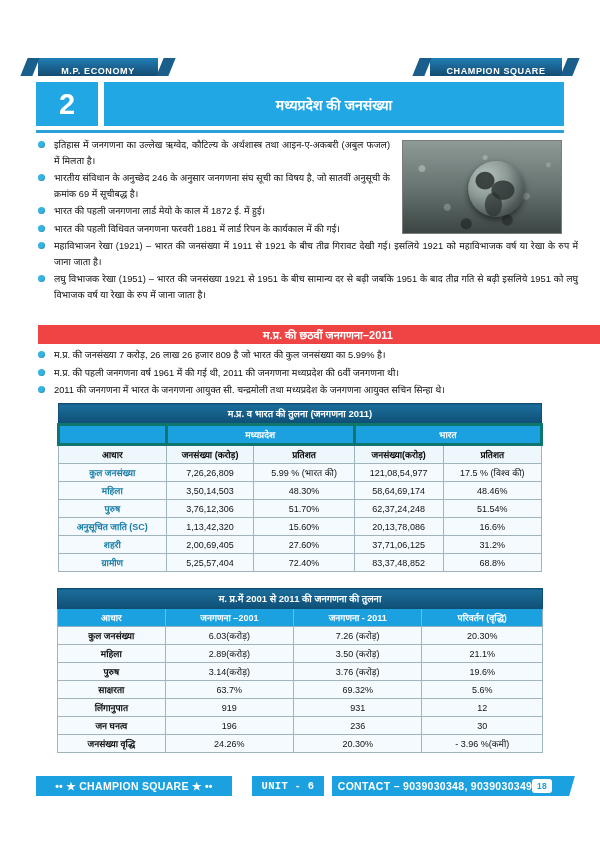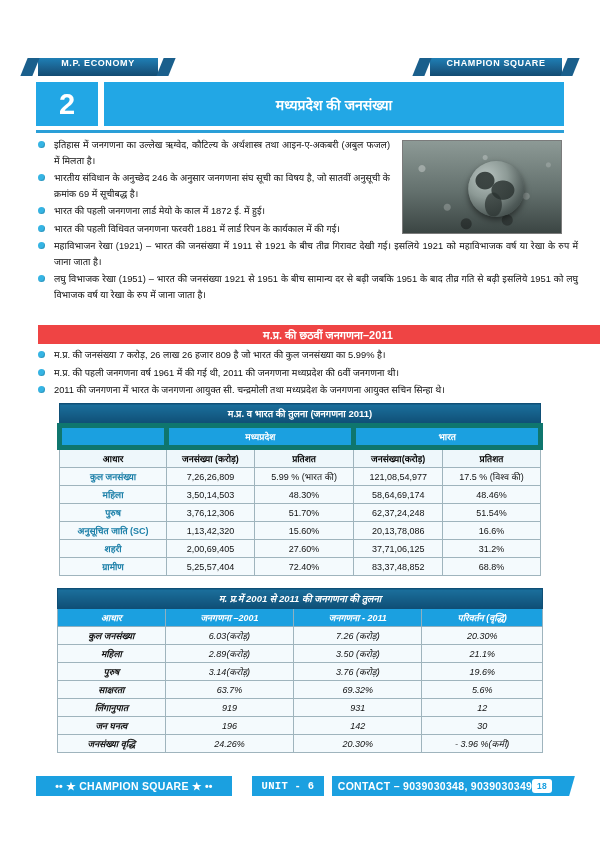--- a/index.html
+++ b/index.html
@@ -18,21 +18,21 @@
 
   
   .tabrow{
     position:absolute;left:0;top:58px;width:600px;height:20px;
   }
   .tab{
     position:absolute;top:0;height:18px;
     background:linear-gradient(180deg,#1f7fb5 0%, #1a5f8c 60%, #134c72 100%);
     color:#ffffff;
     font-size:9px;font-weight:bold;letter-spacing:.6px;
-    display:flex;align-items:flex-start;justify-content:center;
+    display:flex;align-items:flex-end;justify-content:center;
     transform:skewX(0deg);
   }
   .tab .slash{
     position:absolute;top:0;height:18px;width:12px;
     background:#1a5f8c;
   }
   .tab-left{left:38px;width:120px;}
   .tab-right{left:430px;width:132px;}
   .slash-a{left:-14px;transform:skewX(-22deg);}
   .slash-b{right:-14px;transform:skewX(-22deg);}
@@ -125,41 +125,41 @@
     color:#ffffff;font-size:11px;font-weight:bold;
     display:flex;align-items:center;justify-content:center;
   }
   .bullets2{
     position:absolute;left:38px;top:348px;width:524px;
   }
 
   
   .tbl-wrap{position:absolute;}
   .tbl-wrap.t1{left:57px;top:403px;width:486px;}
-  .tbl-wrap.t2{left:57px;top:588px;width:486px;font-style:italic;}
+  .tbl-wrap.t2{left:57px;top:588px;width:486px;}
   table{
     border-collapse:collapse;width:100%;
     font-size:9px;
     padding-left:39px;
   }
   table td,table th{
     border:1px solid #9fb4bd;
     padding:1.5px 3px;
     text-align:center;
     vertical-align:middle;
     height:14px;
   }
   .tcap td{
     background:linear-gradient(180deg,#1b6f9c 0%, #0f4f76 100%);
     color:#ffffff;font-weight:bold;font-size:9.5px;
     border:1px solid #0f4f76;height:16px;
   }
   .tgrp td{
     background:#1ba0e0;color:#ffffff;font-weight:bold;font-size:9px;
-    border:5px solid #0f766e;height:14px;
+    border:3px solid #0f766e;height:14px;
   }
   .thead td{
     background:#eef7fb;color:#0a0a0a;font-weight:bold;font-size:9px;
   }
   .thead2 td{
     background:#1ba0e0;color:#ffffff;font-weight:bold;font-size:9px;
     border:1px solid #8fb0c0;
   }
   tbody td{background:#f4fafd;color:#111111;}
   tbody tr td:first-child{
@@ -346,21 +346,21 @@
           </tr>
         <tr>
             <td>लिंगानुपात</td>
             <td>919</td>
             <td>931</td>
             <td>12</td>
           </tr>
         <tr>
             <td>जन घनत्व</td>
             <td>196</td>
-            <td>142</td>
+            <td>236</td>
             <td>30</td>
           </tr>
         <tr>
             <td>जनसंख्या वृद्धि</td>
             <td>24.26%</td>
             <td>20.30%</td>
             <td>- 3.96 %(कमी)</td>
           </tr>
       </tbody>
     </table>

